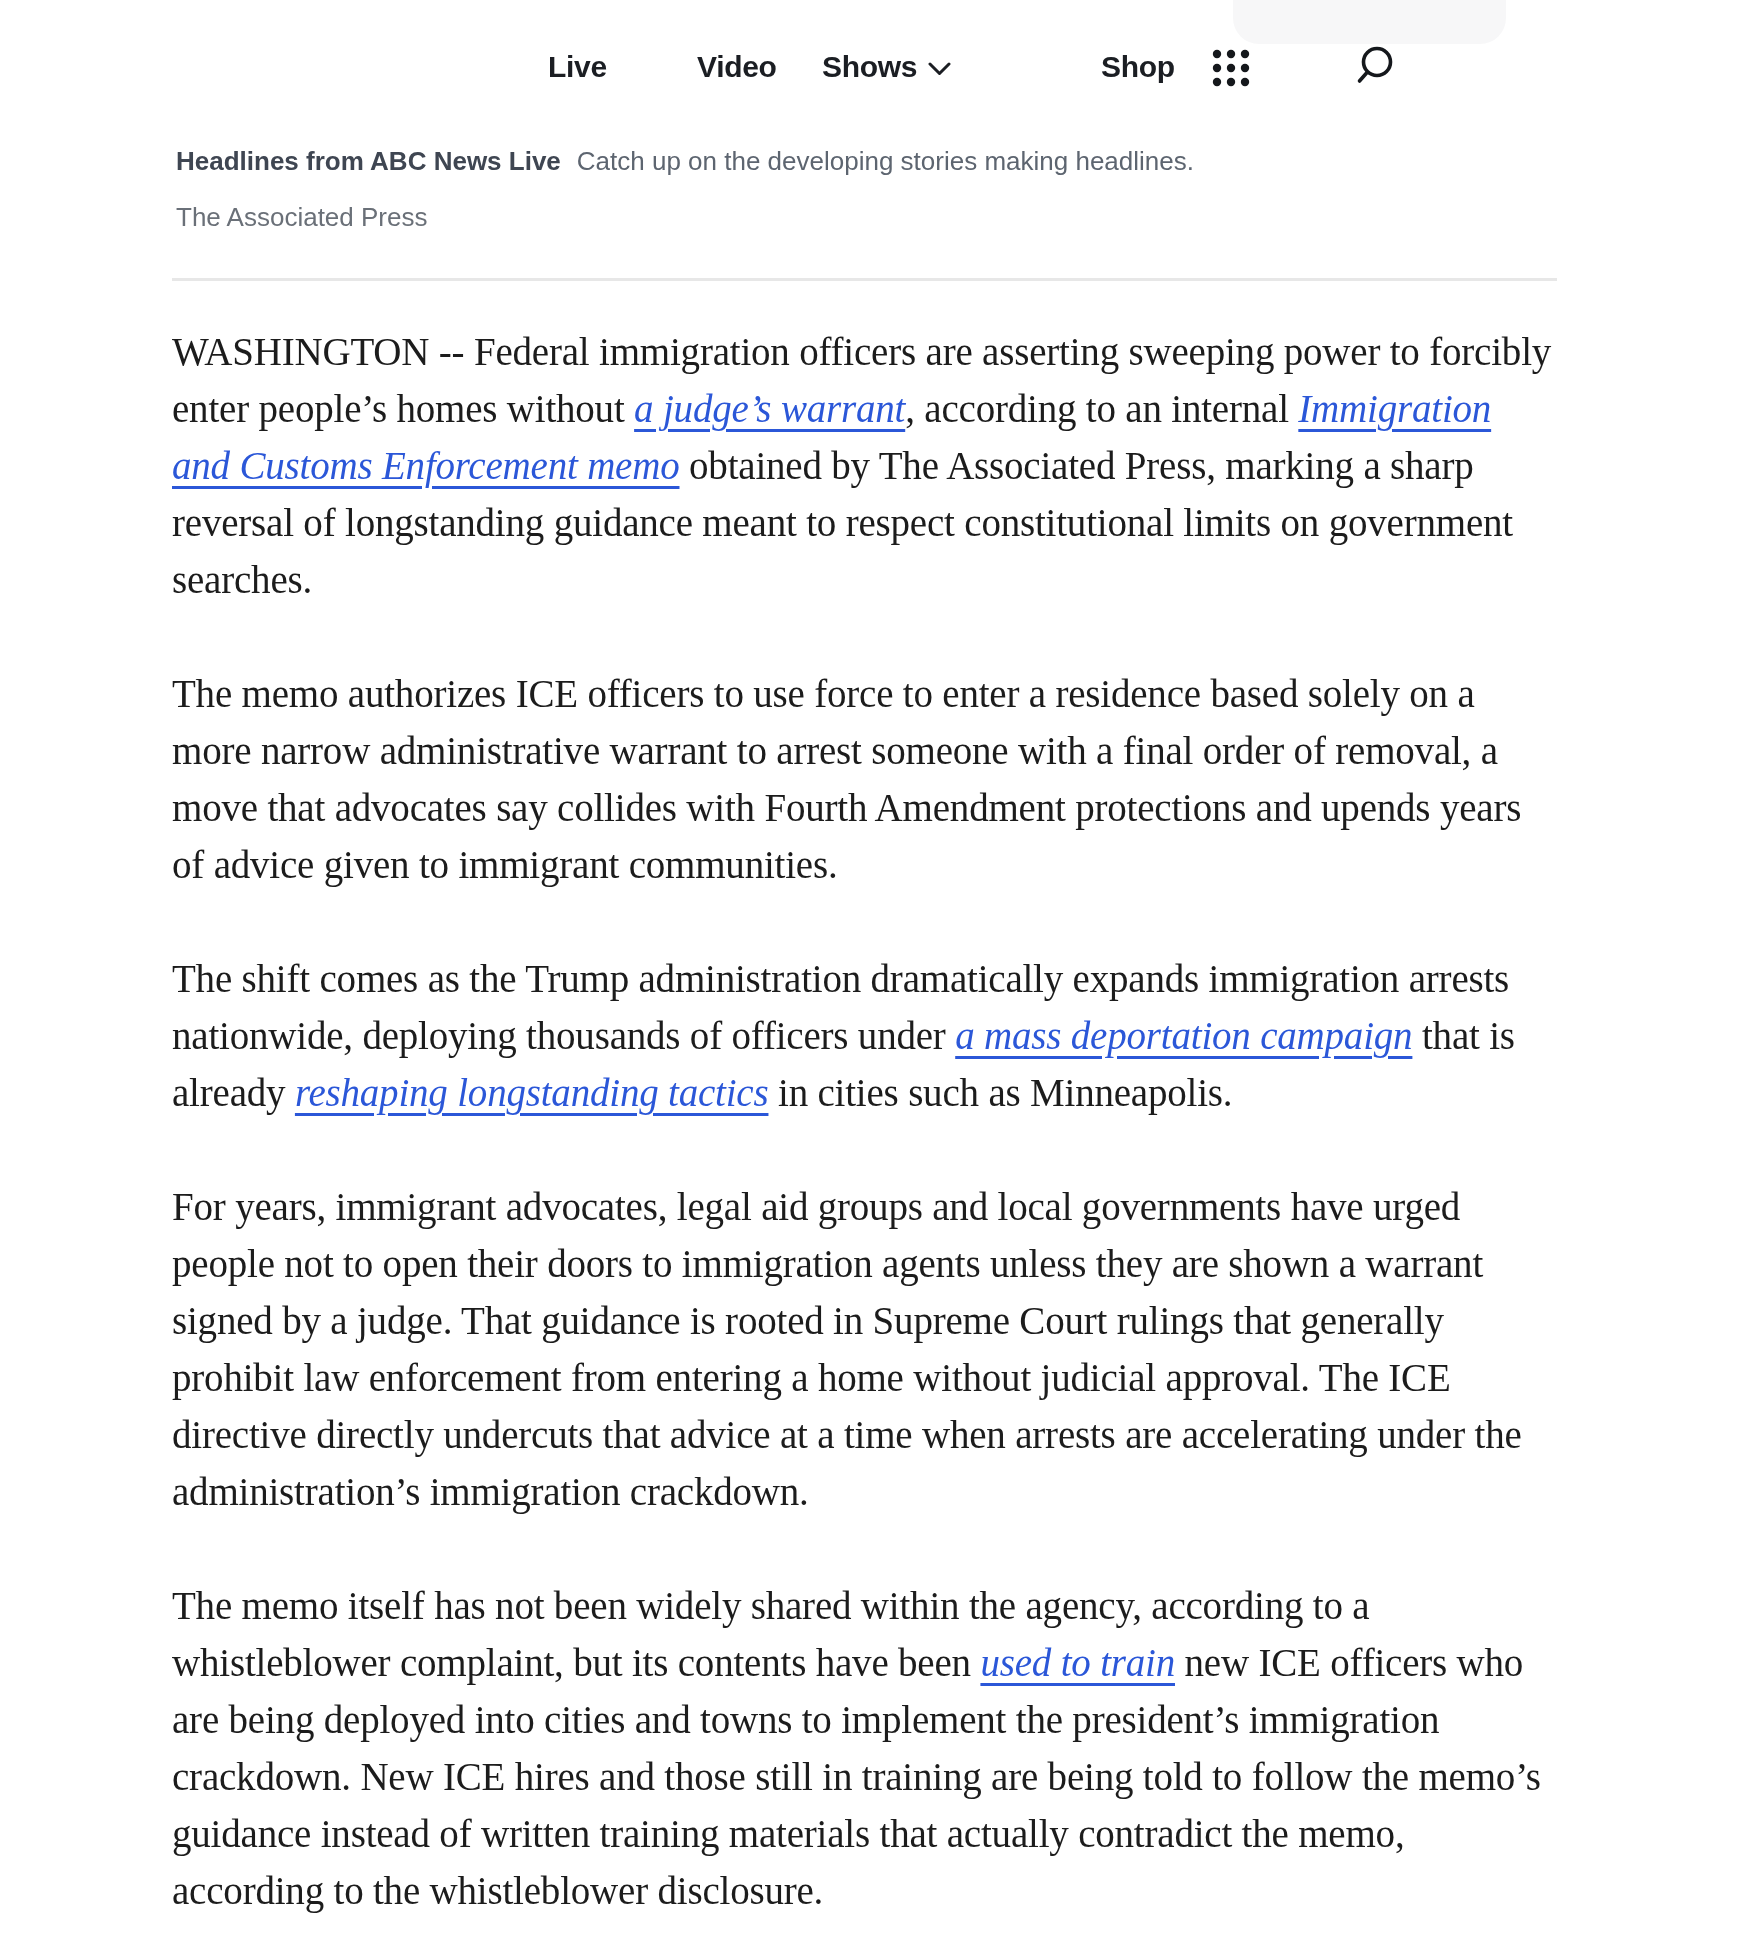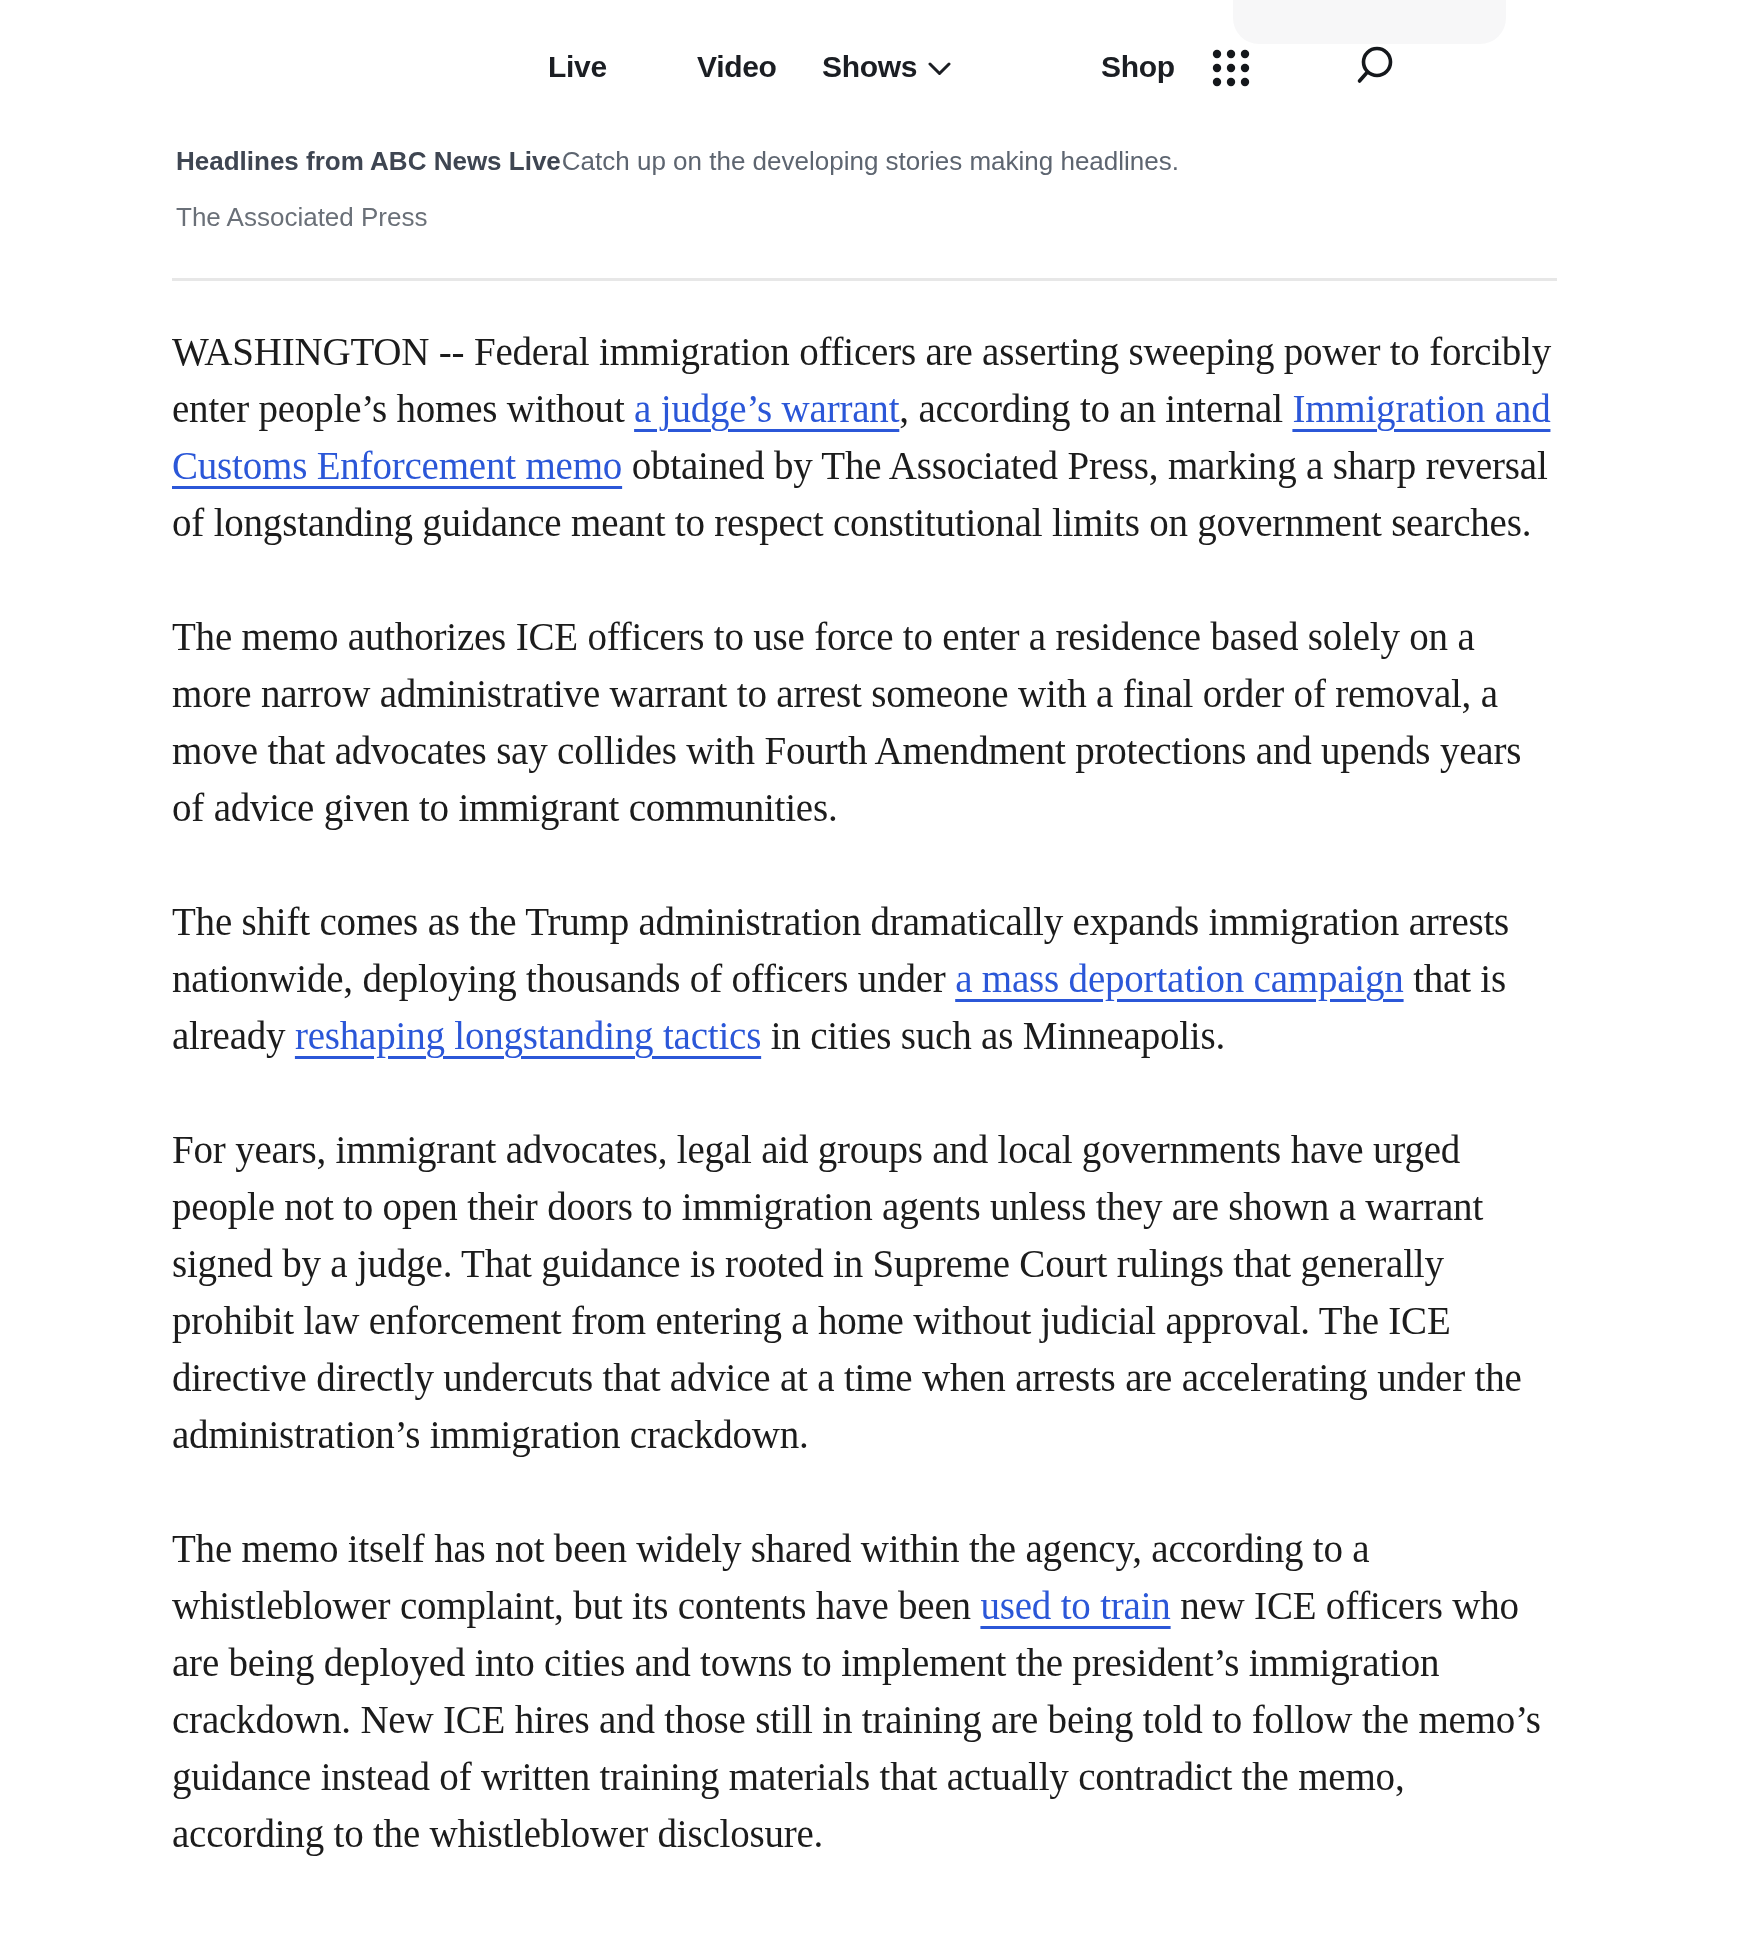--- a/index.html
+++ b/index.html
@@ -95,21 +95,21 @@
   .apps-btn   { left: 1212px; top: 49px; width: 38px; height: 38px; }
   .search-btn { left: 1350px; top: 42px; width: 48px; height: 48px; }
 
   
   .subheader {
     margin: 34px 0 0 176px;
   }
   .subheader-row {
     display: flex;
     align-items: flex-start;
-    gap: 1px;
+    gap: 16px;
     font-size: 26px;
     line-height: 30px;
   }
   .subheader-title {
     font-weight: 700;
     color: var(--subtitle-color, #3f4652);
   }
   .subheader-tagline {
     font-weight: 400;
     color: var(--tagline-color, #5d6570);
@@ -135,20 +135,21 @@
   }
   .article p {
     margin: 0 0 57px 0;
   }
   .article a {
     color: var(--link-color, #2b57d8);
     text-decoration: underline;
     text-decoration-thickness: 3px;
     text-underline-offset: 7px;
     cursor: pointer;
+    font-style: italic;
   }
 </style>
 </head>
 <body>
 
 <header class="topnav">
   <div class="blob"></div>
 
 
   <a class="nav-item nav-live">

